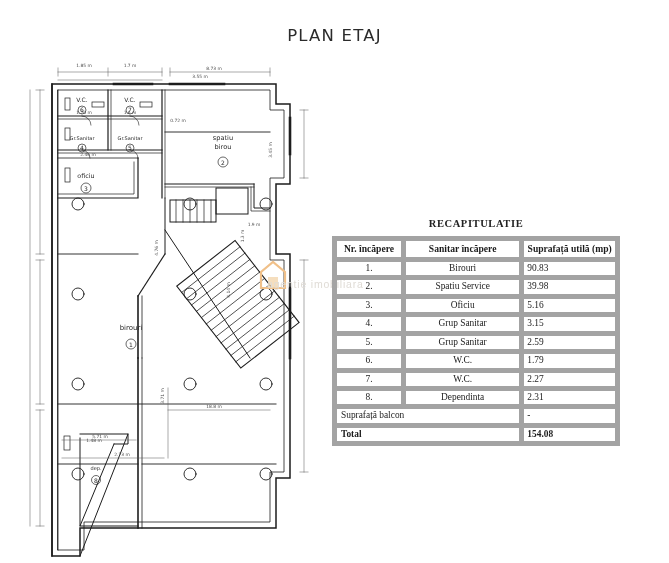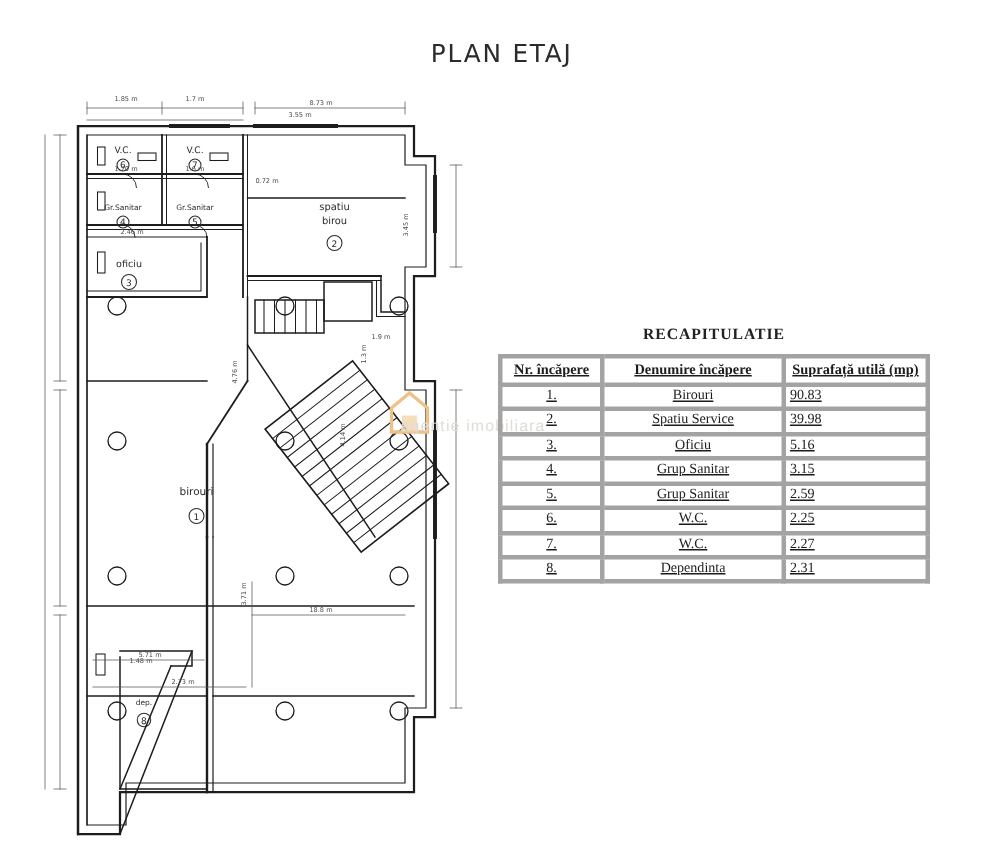--- a/index.html
+++ b/index.html
@@ -102,25 +102,24 @@
     color: #222;
   }
   table.recap-table {
     border-collapse: collapse;
     width: 288px;
     font-size: 9.4px;
     color: #1c1c1c;
   }
   table.recap-table td,
   table.recap-table th {
-    border: 3px solid #a3a3a3;
+    border: 5px solid #a3a3a3;
     padding: 1px 3px;
     line-height: 1.22;
     font-weight: 400;
-    text-decoration: underline;
   }
   table.recap-table th {
     font-weight: 700;
     font-size: 9.6px;
     text-align: center;
     padding: 2px 3px;
   }
   td.c-nr   { width: 64px;  text-align: center; }
   td.c-name { width: 124px; text-align: center; }
   td.c-val  { width: 96px;  text-align: left; }
@@ -364,21 +363,21 @@
     </svg>
     <div id="wm-sub">agentie imobiliara</div>
   </div>
 
   <div id="recap">
     <div id="recap-title">RECAPITULATIE</div>
     <table class="recap-table">
       <thead>
         <tr>
           <th class="c-nr">Nr. încăpere</th>
-          <th class="c-name">Denumire încăpere</th>
+          <th class="c-name">Sanitar încăpere</th>
           <th class="c-val">Suprafață utilă (mp)</th>
         </tr>
       </thead>
       <tbody>
         <tr>
           <td class="c-nr">1.</td>
           <td class="c-name">Birouri</td>
           <td class="c-val">90.83</td>
         </tr>
         <tr>
@@ -397,30 +396,38 @@
           <td class="c-val">3.15</td>
         </tr>
         <tr>
           <td class="c-nr">5.</td>
           <td class="c-name">Grup Sanitar</td>
           <td class="c-val">2.59</td>
         </tr>
         <tr>
           <td class="c-nr">6.</td>
           <td class="c-name">W.C.</td>
-          <td class="c-val">2.25</td>
+          <td class="c-val">1.79</td>
         </tr>
         <tr>
           <td class="c-nr">7.</td>
           <td class="c-name">W.C.</td>
           <td class="c-val">2.27</td>
         </tr>
         <tr>
           <td class="c-nr">8.</td>
           <td class="c-name">Dependinta</td>
           <td class="c-val">2.31</td>
         </tr>
 
+        <tr class="total-row">
+          <td class="t-label" colspan="2">Suprafață balcon</td>
+          <td class="c-val">-</td>
+        </tr>
+        <tr class="total-row grand-total">
+          <td class="t-label" colspan="2">Total</td>
+          <td class="c-val">154.08</td>
+        </tr>
       </tbody>
     </table>
   </div>
 
 </div>
 
 </body></html>

